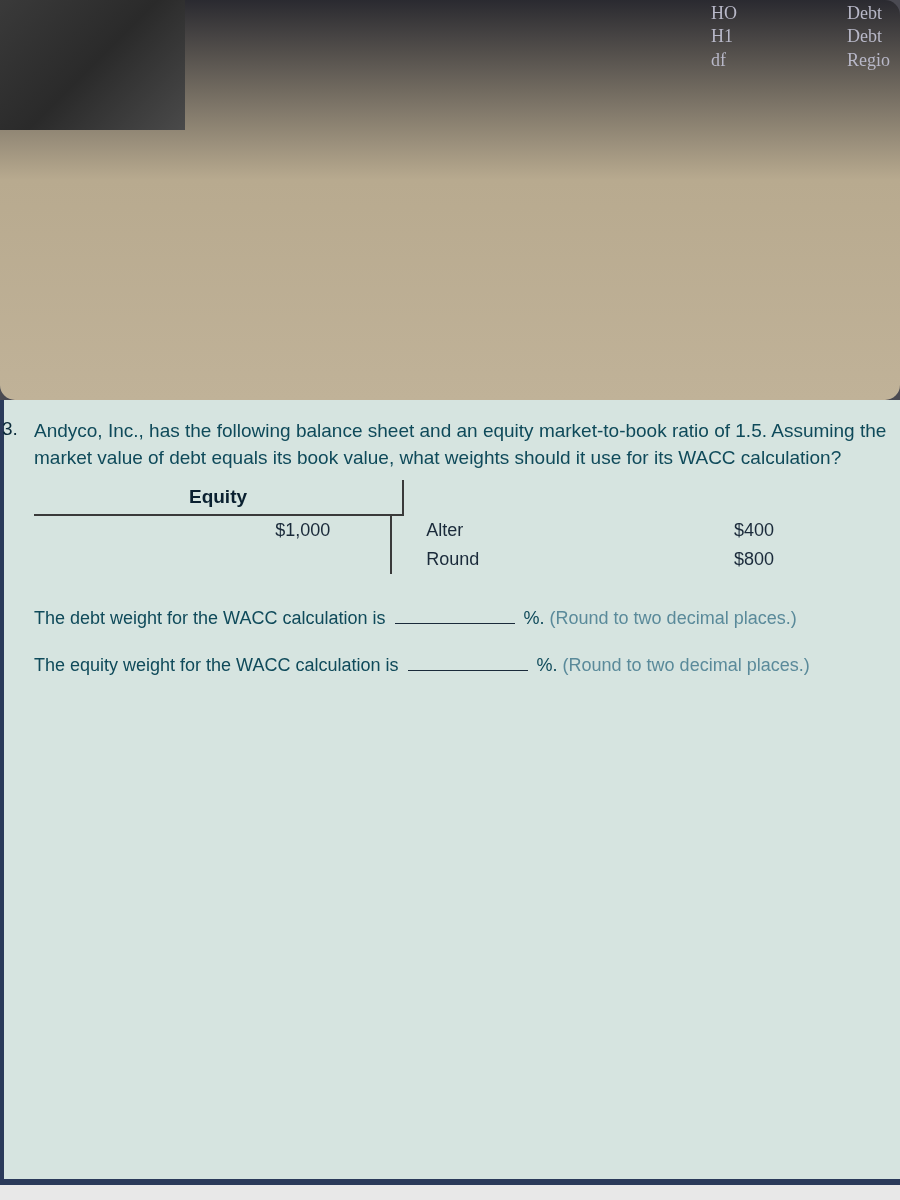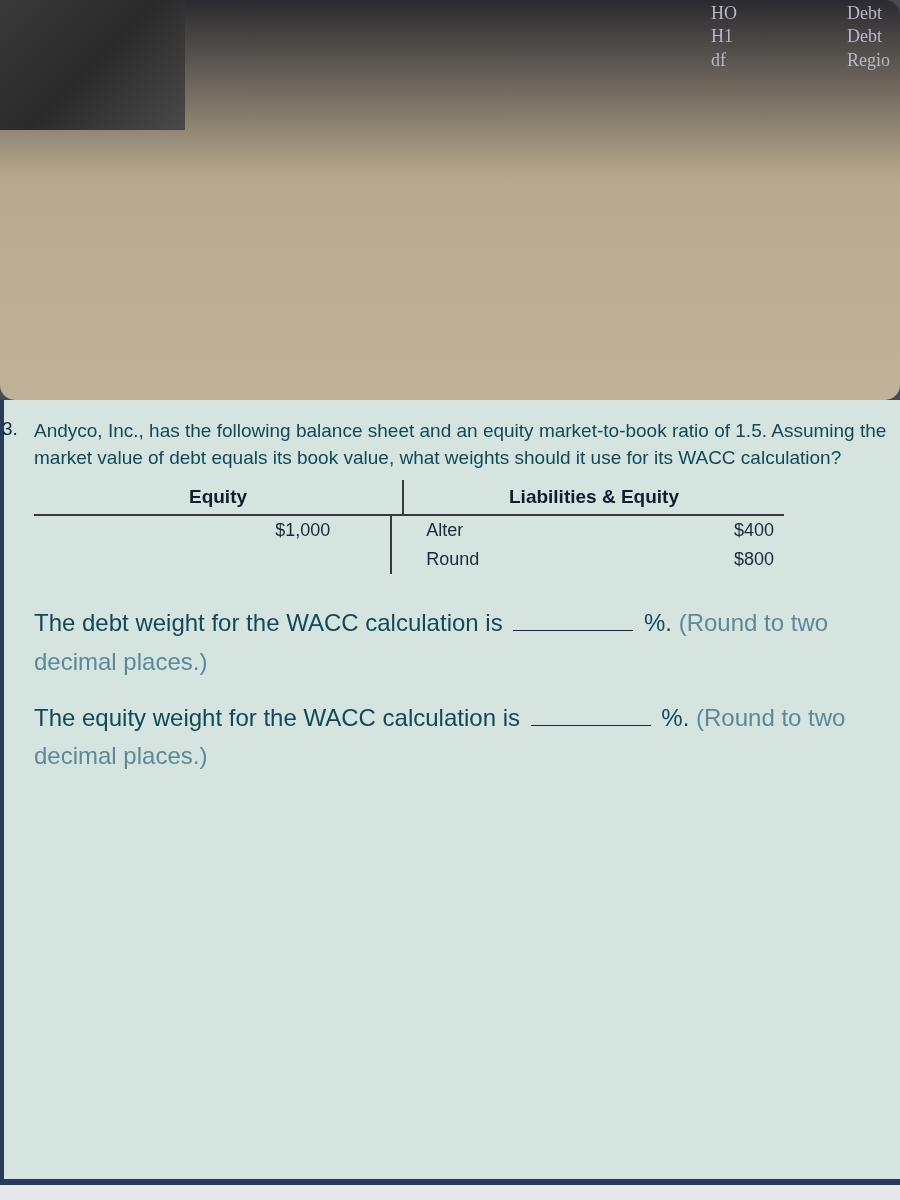--- a/index.html
+++ b/index.html
@@ -111,21 +111,21 @@
     }
     .row-value {
       width: 120px;
       text-align: right;
     }
     .assets-value {
       text-align: right;
       padding-right: 50px;
     }
     .fill-line {
-      font-size: 24px;
+      font-size: 18px;
       color: #0f4a5a;
       margin: 12px 0 18px 5px;
       line-height: 1.6;
     }
     .blank {
       display: inline-block;
       border-bottom: 1.5px solid #1a2a3a;
       width: 120px;
       margin: 0 4px;
       vertical-align: baseline;
@@ -161,21 +161,20 @@
   </div>
 </div>
 
 <div class="question-panel">
   <span class="question-number">3.</span>
   <div class="question-text">Andyco, Inc., has the following balance sheet and an equity market-to-book ratio of 1.5. Assuming the market value of debt equals its book value, what weights should it use for its WACC calculation?</div>
 
   <div class="balance-table">
     <div class="table-headers">
       <div class="header-cell header-left">Equity</div>
-      <div class="header-cell header-right">Liabilities &amp; Equity</div>
     </div>
     <div class="table-rows">
       <div class="col-left">
         <div class="row">
           <span class="row-label"></span>
           <span class="row-value assets-value">$1,000</span>
         </div>
       </div>
       <div class="col-right">
         <div class="row">

